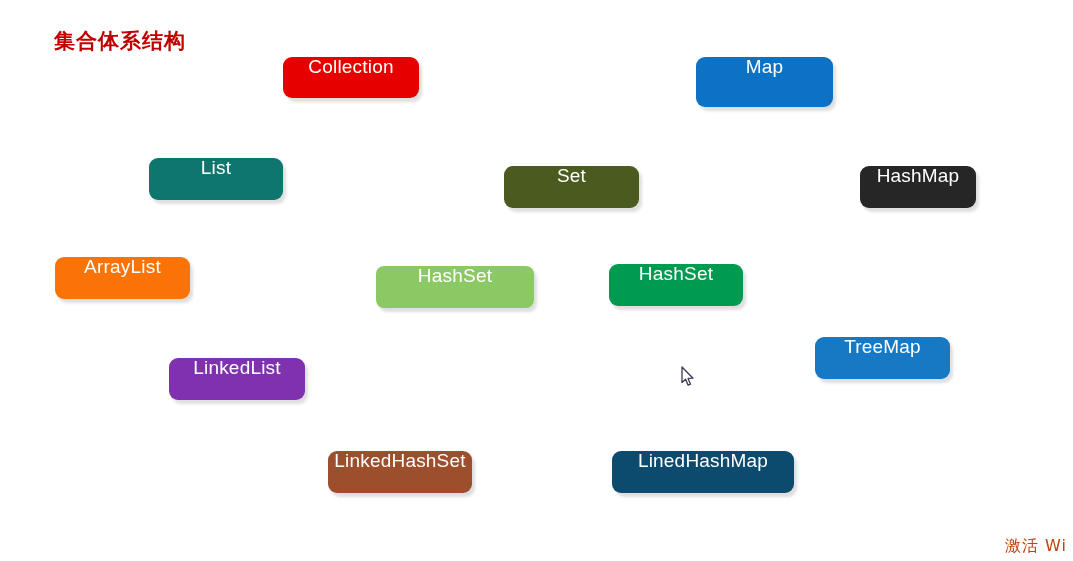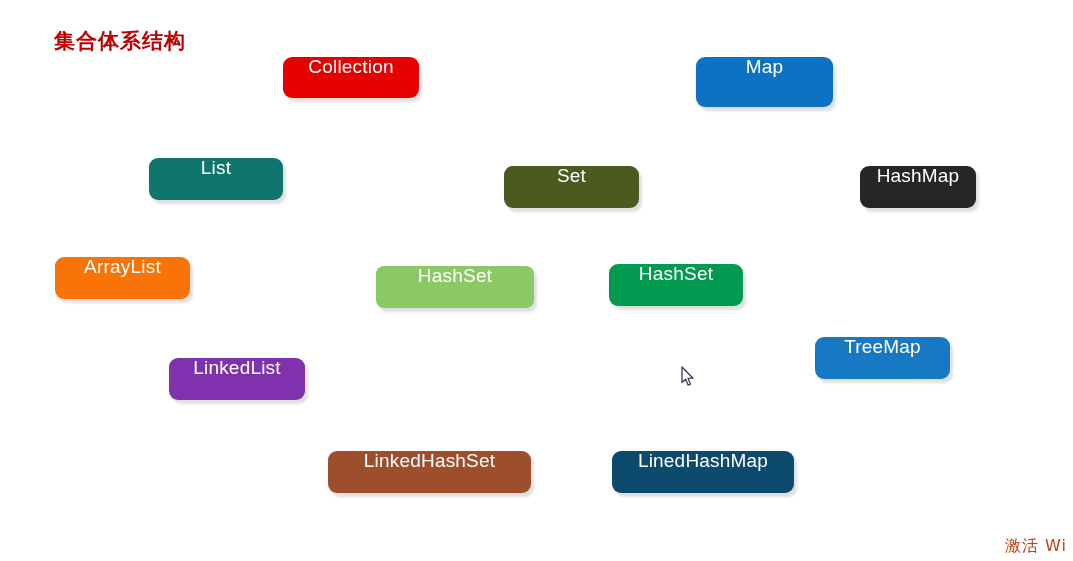--- a/index.html
+++ b/index.html
@@ -110,21 +110,21 @@
       </div>
       <div class="node" style="left: 609px; top: 264px; width: 134px; height: 42px; background: rgb(0, 154, 81); color: rgb(255, 255, 255);">
         <span>HashSet</span>
       </div>
       <div class="node" style="left: 169px; top: 358px; width: 136px; height: 42px; background: rgb(128, 49, 173); color: rgb(255, 255, 255);">
         <span>LinkedList</span>
       </div>
       <div class="node" style="left: 815px; top: 337px; width: 135px; height: 42px; background: rgb(23, 120, 196); color: rgb(255, 255, 255);">
         <span>TreeMap</span>
       </div>
-      <div class="node" style="left: 328px; top: 451px; width: 203px; height: 42px; background: rgb(157, 78, 44); color: rgb(255, 255, 255);">
+      <div class="node" style="left: 328px; top: 451px; width: 144px; height: 42px; background: rgb(157, 78, 44); color: rgb(255, 255, 255);">
         <span>LinkedHashSet</span>
       </div>
       <div class="node" style="left: 612px; top: 451px; width: 182px; height: 42px; background: #0c4a6e; color: rgb(255, 255, 255);">
         <span>LinedHashMap</span>
       </div>
     </div>
 
   <svg class="cursor" id="mouse-cursor" viewBox="0 0 14 21" xmlns="http://www.w3.org/2000/svg" style="left: 681px; top: 366px;">
     <path d="M1,1 L1,16.5 L4.6,13.2 L7.1,19.2 L9.5,18.2 L7.1,12.4 L12,12.2 Z" fill="#ffffff" stroke="#3a3a52" stroke-width="1.3" stroke-linejoin="round"></path>
   </svg>

